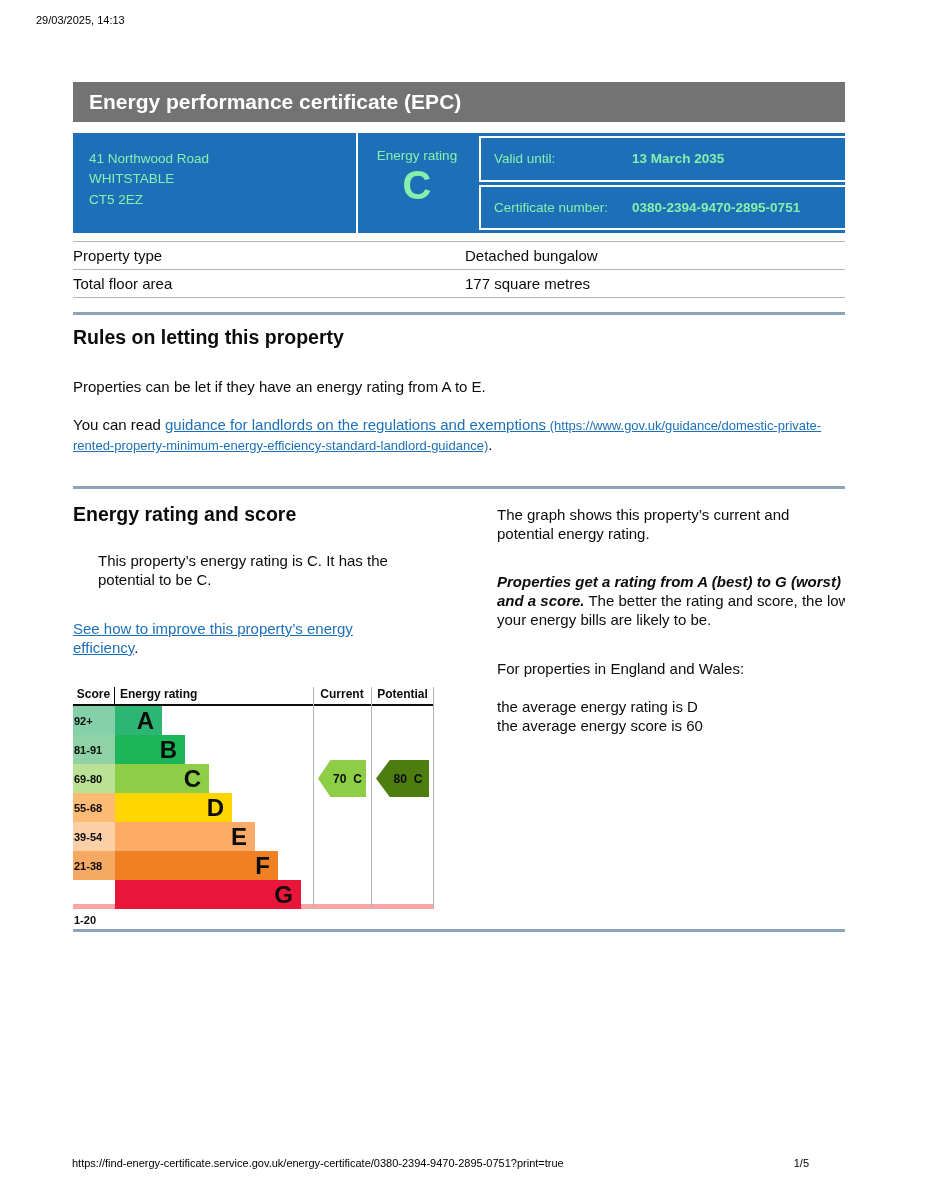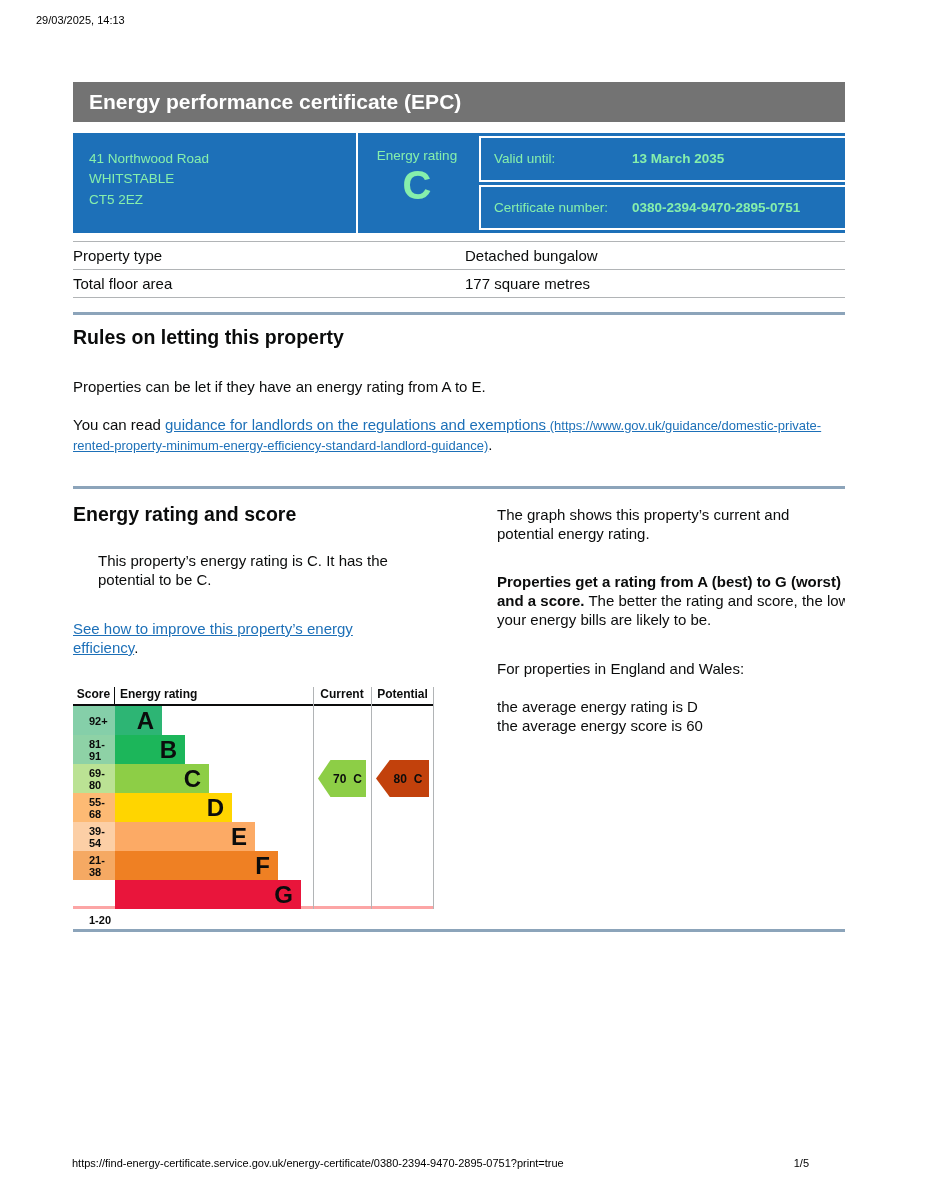--- a/index.html
+++ b/index.html
@@ -27,28 +27,28 @@
   .info-value { font-weight:bold; }
   .facts { position:absolute; left:73px; top:241px; width:784px; border-top:1px solid #b1b4b6; }
   .fact-row { height:28px; border-bottom:1px solid #b1b4b6; display:flex; align-items:center; font-size:15px; }
   .fact-label { width:392px; }
   .hr-blue { position:absolute; left:73px; width:784px; height:3px; background:#8ca4ba; }
   .h2 { position:absolute; font-size:19.5px; font-weight:bold; color:#0b0c0c;text-align:center; }
   .body-text { position:absolute; font-size:15px; line-height:19px; color:#0b0c0c; }
   a.govuk-link { color:#1d70b8; text-decoration:underline; cursor:pointer; }
   .link-url { font-size:13px; }
   
-  .epc-chart { position:absolute; left:73px; top:687px; width:361px; height:222px; border-bottom:3px solid #fca5a5; }
+  .epc-chart { position:absolute; left:73px; top:687px; width:361px; height:222px; border-bottom:5px solid #fca5a5; }
   .epc-head { display:flex; height:19px; border-bottom:2px solid #0b0c0c; font-size:12px; font-weight:bold; }
   .epc-head-score { width:42px; text-align:center; border-right:1px solid #0b0c0c; }
   .epc-head-rating { width:198px; padding-left:5px; }
   .epc-head-current { width:58px; text-align:center; }
   .epc-head-potential { width:63px; text-align:center; }
   .band-row { display:flex; height:29px; }
-  .score-cell { width:42px; font-size:11px; font-weight:bold; display:flex; align-items:center; padding-left:16px; color:#0b0c0c; }
+  .score-cell { width:42px; font-size:11px; font-weight:bold; display:flex; align-items:center; padding-left:1px; color:#0b0c0c; }
   .band-bar { display:flex; align-items:center; justify-content:flex-end; padding-right:8px; }
   .band-letter { font-size:24px; font-weight:bold; line-height:29px; color:#0b0c0c; }
   .epc-vline { position:absolute; top:0; width:1px; height:222px; background:#b1b4b6; }
   .epc-vline.v1 { left:240px; } .epc-vline.v2 { left:298px; } .epc-vline.v3 { left:360px; }
   .epc-arrow {
     position:absolute; top:73px; height:37px;
     clip-path:polygon(0 50%, 26% 0, 100% 0, 100% 100%, 26% 100%);
     display:flex; align-items:center; justify-content:center; gap:7px;
     padding-left:11px; font-size:12px; font-weight:bold; color:#0b0c0c;
   }
@@ -167,29 +167,29 @@
           </div>
         </div>
       </div>
     <div class="epc-vline v1"></div>
     <div class="epc-vline v2"></div>
     <div class="epc-vline v3"></div>
     <div class="epc-arrow arrow-current" style="background: rgb(141, 206, 70);">
       <span>70</span>
       <span>C</span>
     </div>
-    <div class="epc-arrow arrow-potential" style="background: #c2410c;">
+    <div class="epc-arrow arrow-potential" style="background: #4d7c0f;">
       <span>80</span>
       <span>C</span>
     </div>
   </div>
 
   <div class="body-text" style="left:497px; top:505px; width:330px;">The graph shows this property’s current and potential energy rating.</div>
   <div class="body-text" style="left:497px; top:572px; width:368px;">
-    <span style="font-weight:bold;">Properties get a rating from A (best) to G (worst) and a score.</span><span> The better the rating and score, the lower your energy bills are likely to be.</span>
+    <span style="font-weight:bold;font-style:italic;">Properties get a rating from A (best) to G (worst) and a score.</span><span> The better the rating and score, the lower your energy bills are likely to be.</span>
   </div>
   <div class="body-text" style="left:497px; top:659px; width:360px;">For properties in England and Wales:</div>
   <div class="body-text" style="left:497px; top:697px; width:360px;">the average energy rating is D</div>
   <div class="body-text" style="left:497px; top:716px; width:360px;">the average energy score is 60</div>
 
   <div class="hr-blue" style="top:929px;"></div>
 
   <div class="footer-url">https://find-energy-certificate.service.gov.uk/energy-certificate/0380-2394-9470-2895-0751?print=true</div>
   <div class="footer-page">1/5</div>
 

